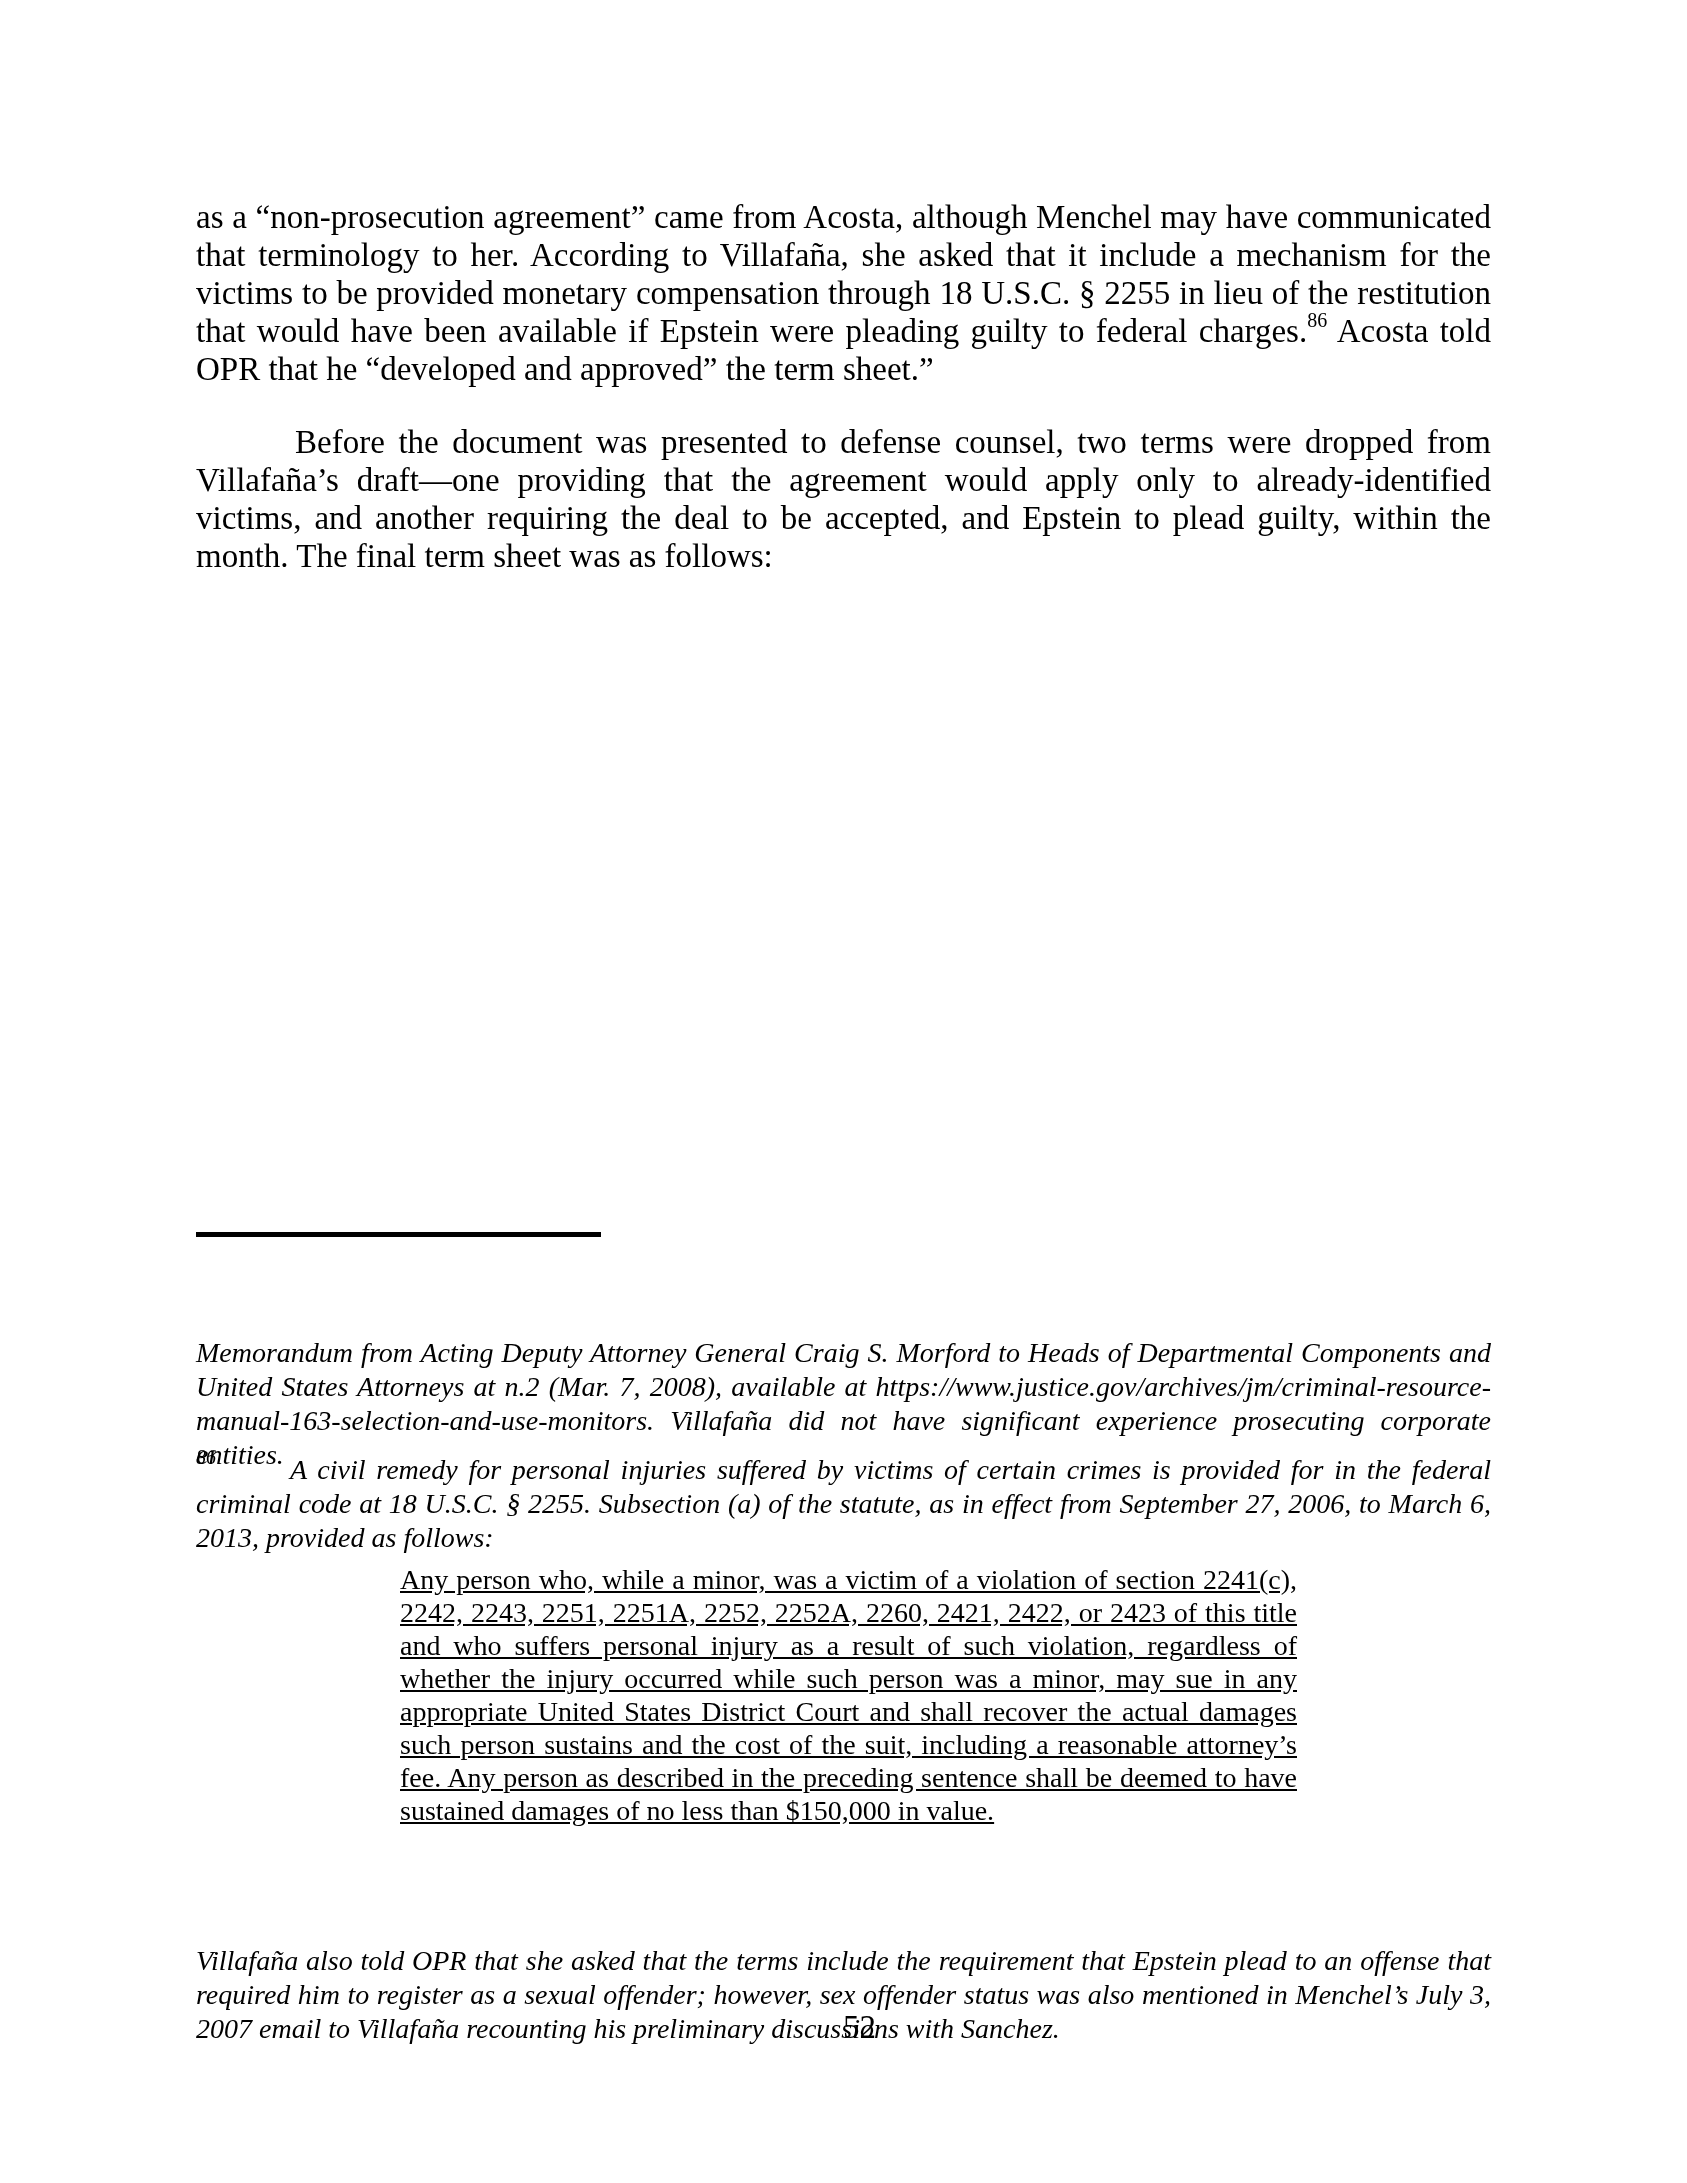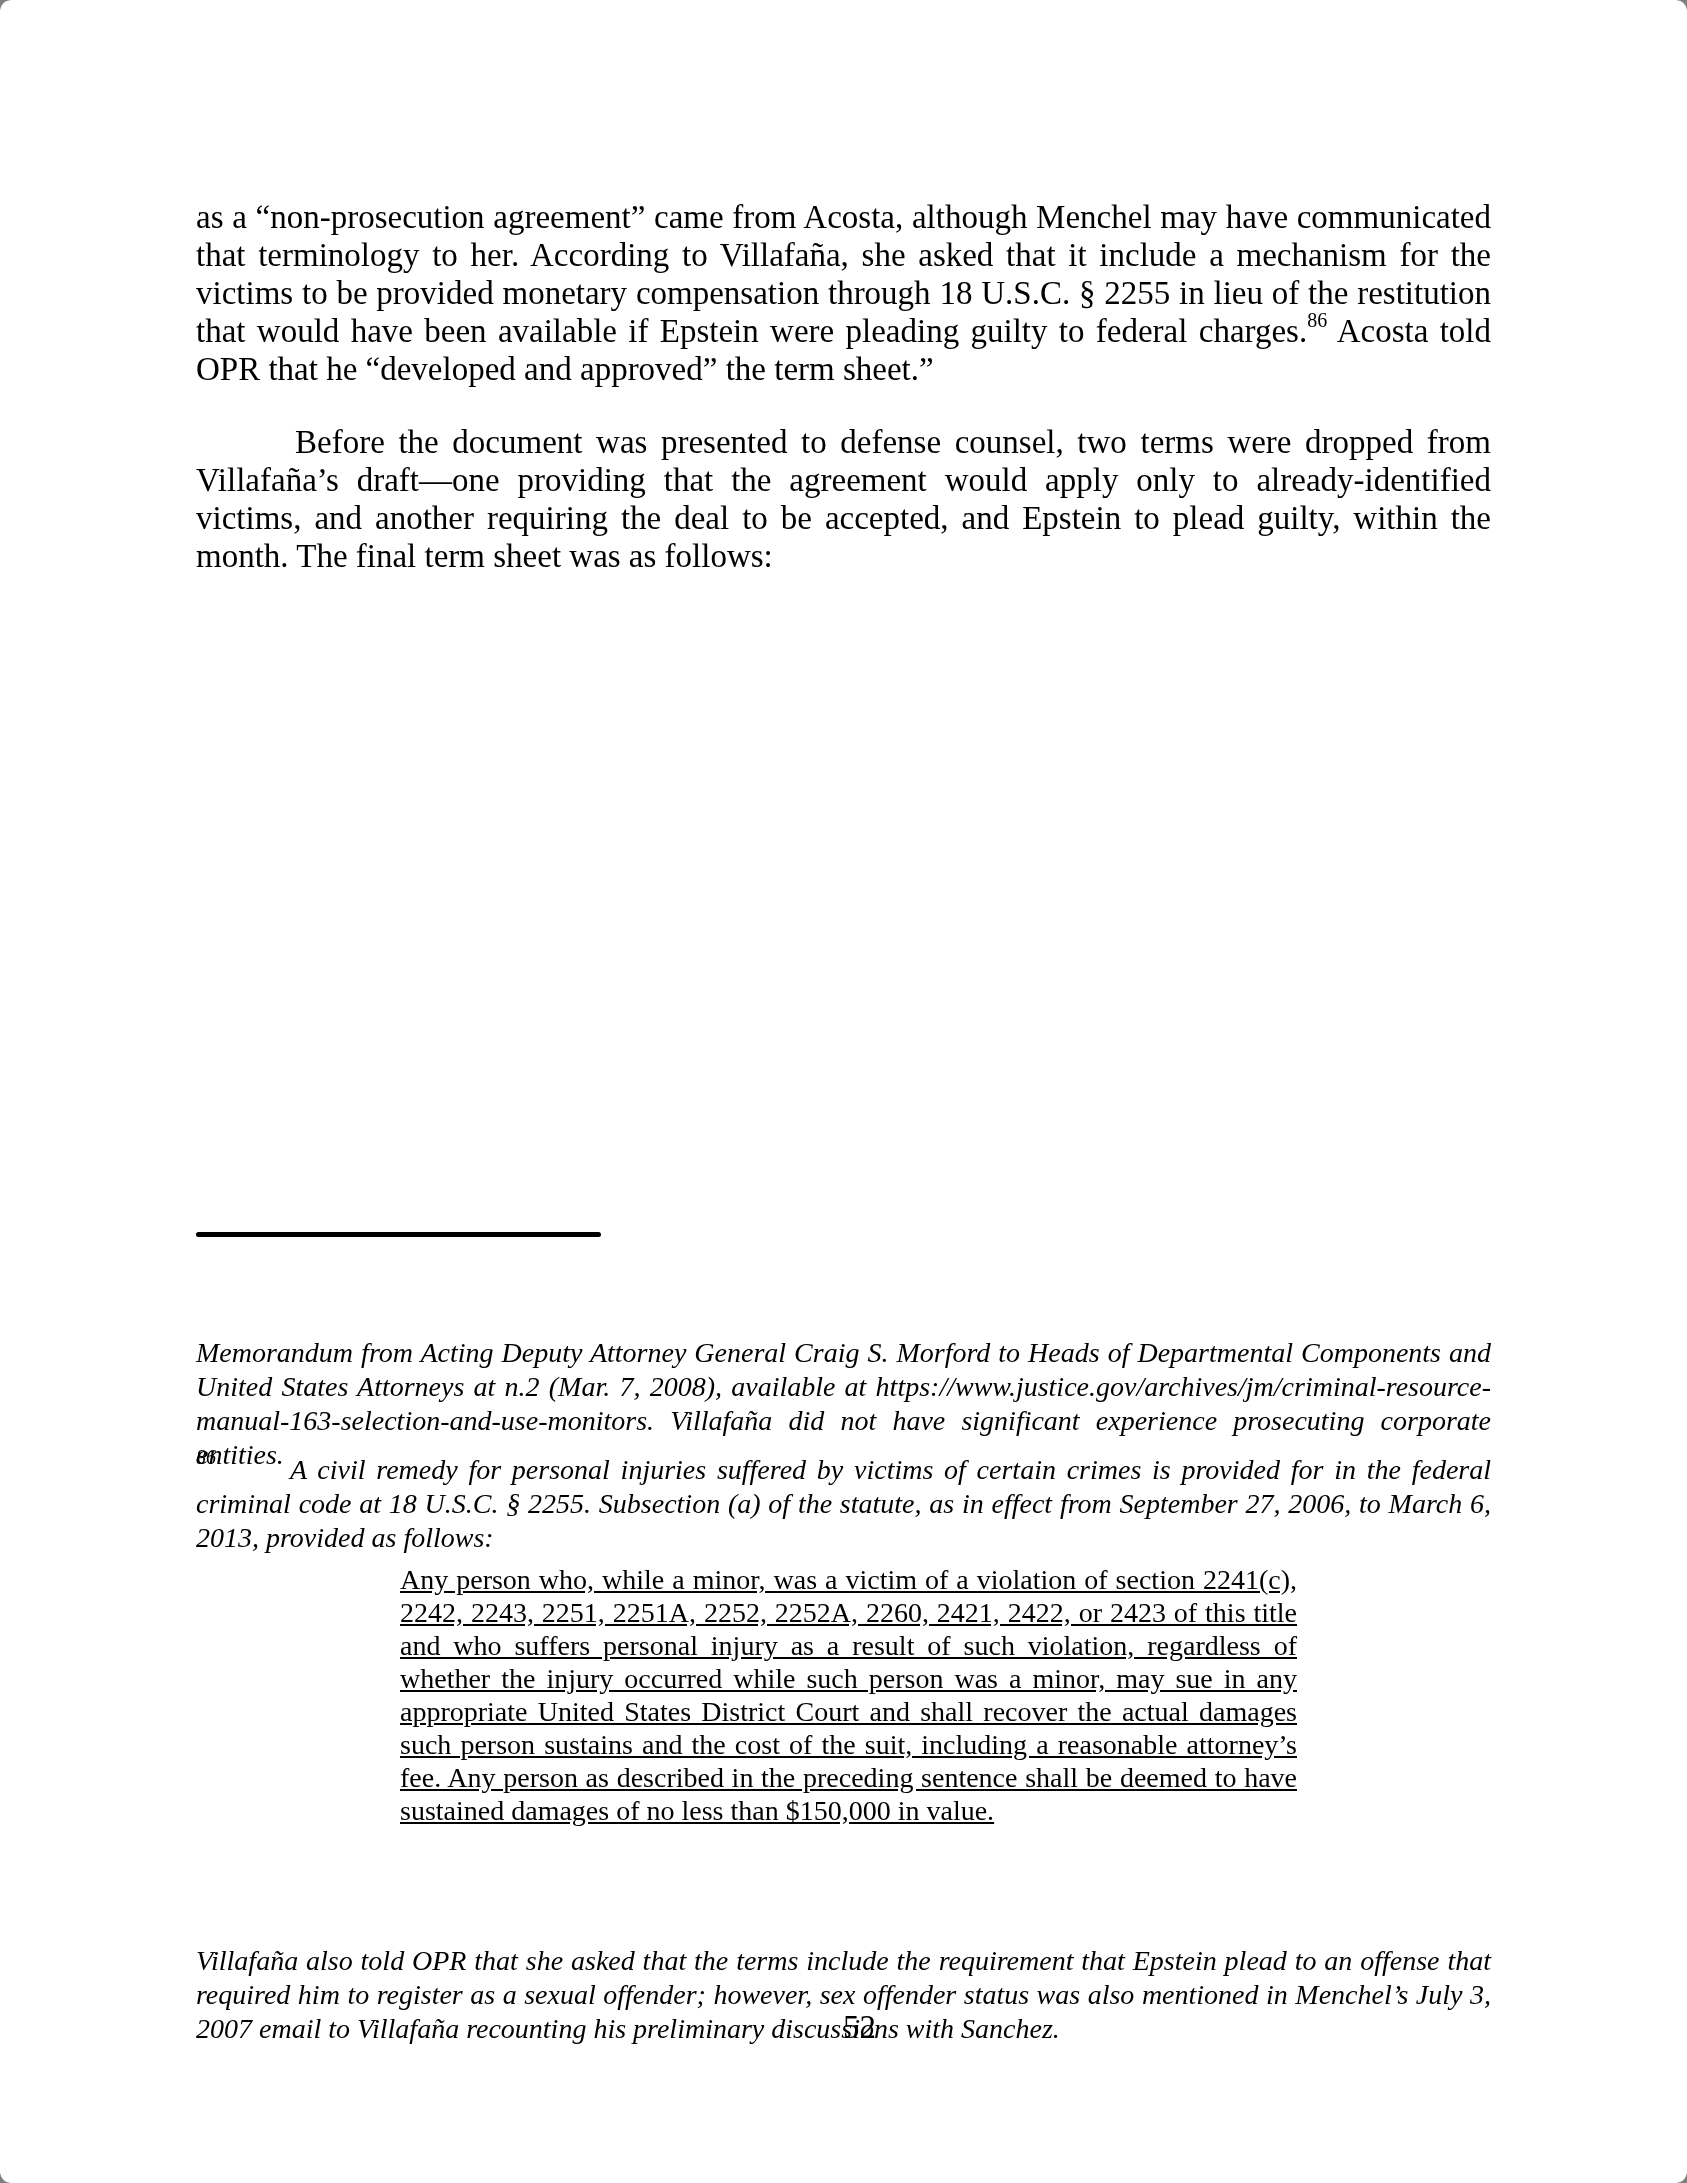--- a/index.html
+++ b/index.html
@@ -1,15 +1,15 @@
 <!DOCTYPE html>
 <html style="font-size:10.6px"><head>
 <meta charset="utf-8">
 <style>
-  * { margin: 0; padding: 0; box-sizing: border-box; border-radius: 11px; }
+  * { margin: 0; padding: 0; box-sizing: border-box; }
   html, body { background: #808080; }
   .page {
     position: relative;
     width: 1687px;
     height: 2183px;
     background: #ffffff;
     font-family: "Liberation Serif", "DejaVu Serif", serif;
     color: #000000;
     margin: 0 auto;
     overflow: hidden;

